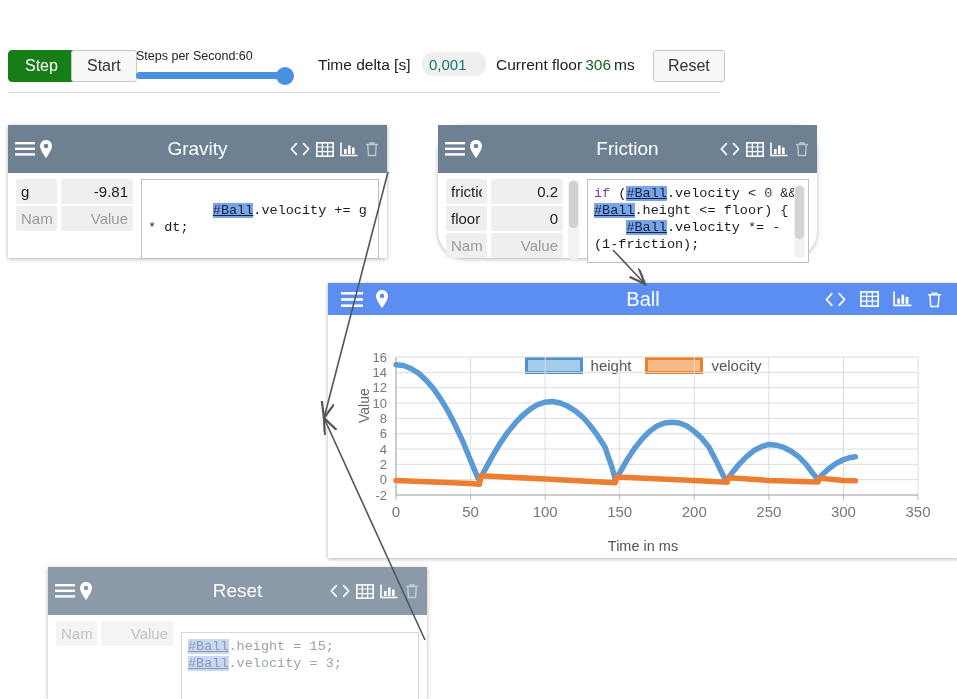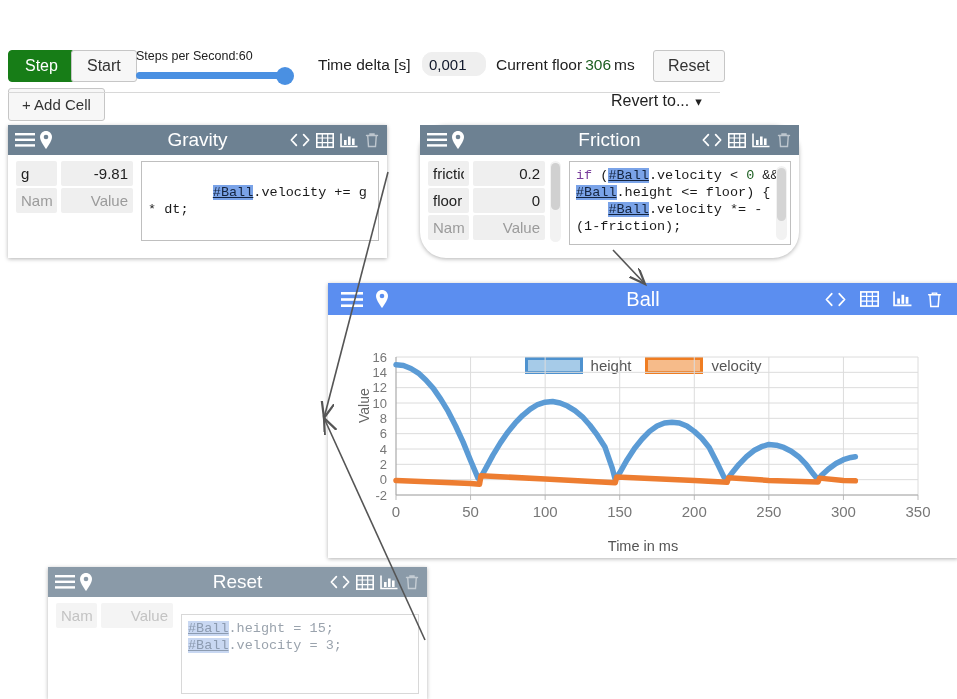--- a/index.html
+++ b/index.html
@@ -47,40 +47,40 @@
   }
   .slider-thumb {
     position: absolute; left: 140px; top: 1px; width: 18px; height: 18px;
     background: #4a90e2; border-radius: 50%;
   }
 
   .tdelta-label { position: absolute; left: 318px; top: 9px; font-size: 15.5px; color: #222; }
   .tdelta-box {
     position: absolute; left: 422px; top: 5px; width: 64px; height: 24px;
     background: #efefef; border: 1px solid #efefef; border-radius: 10px;
-    font-size: 15px; color: #0f172a; padding: 2px 6px; font-family: "Liberation Sans", sans-serif;
+    font-size: 15px; color: #0f766e; padding: 2px 6px; font-family: "Liberation Sans", sans-serif;
   }
   .curtime { position: absolute; left: 496px; top: 9px; font-size: 15.5px; color: #222; white-space: nowrap; }
   .curtime .num { padding: 0 3px; }
 
   .revert {
     position: absolute; left: 611px; top: 50px;
     font-size: 16px; color: #222; cursor: pointer; white-space: nowrap;
   }
   .revert .chev { display: inline-block; margin-left: 6px; font-size: 13px; }
 
   
   .cell {
     position: absolute;
     background: #ffffff;
     box-shadow: 0 1px 4px rgba(0,0,0,0.30);
   }
   .cell-head {
     position: relative;
-    height: 30px;
+    height: 48px;
     background: #6d8192;
     display: flex; align-items: center;
     padding: 0 7px;
     color: #ffffff;
   }
   .cell-head.blue { background: #5b8ef0; height: 32px; }
   .cell-head .title {
     position: absolute; left: 0; right: 0; text-align: center;
     font-size: 19px; color: #fff; pointer-events: none;
   }
@@ -140,21 +140,21 @@
 
   
   .cell.disabled .cell-head { background: #8a9aa8; }
   .cell.disabled .nv-name, .cell.disabled .nv-val { background: #f4f4f4; color: #b8b8b8; }
   .cell.disabled .nv-name::placeholder, .cell.disabled .nv-val::placeholder { color: #c3c3c3; }
   .cell.disabled .code-box { color: #9aa3ad; border-color: #d8d8d8; margin-top: 11px; }
   .cell.disabled .ref { background: #c9d8f2; color: #8c9bb0; }
 
   
   #cell-gravity  { left: 8px;   top: 125px; width: 379px; height: 133px; }
-  #cell-friction { left: 420px; top: 125px; width: 379px; height: 133px; border-radius: 26px; }
+  #cell-friction { left: 438px; top: 125px; width: 379px; height: 133px; border-radius: 26px; }
   #cell-ball     { left: 328px; top: 283px; width: 630px; height: 275px; }
   #cell-reset    { left: 48px;  top: 567px; width: 379px; height: 132px; }
 
   
   .chart-area { position: relative; width: 100%; height: 243px; background: #fff; }
   .legend {
     position: absolute; left: 0; right: 0; top: 42px;
     display: flex; justify-content: center; align-items: center; gap: 14px;
     font-size: 15px; color: #555;
   }
@@ -196,26 +196,20 @@
     <div class="tdelta-label">Time delta [s]</div>
     <input class="tdelta-box" value="0,001" style="">
 
     <div class="curtime">
       <span>Current floor</span><span class="num">306</span><span>ms</span>
     </div>
 
     <button class="btn btn-reset-top">Reset</button>
   </div>
 
-  <div class="toolbar-row2">
-    <button class="btn btn-addcell">+ Add Cell</button>
-    <div class="revert">
-      <span>Revert to...</span><span class="chev">▾</span>
-    </div>
-  </div>
   <div class="hrule"></div>
 
   <div class="cell" id="cell-gravity">
     <div class="cell-head">
       <div class="head-left">
         <span class="ic">
           <svg width="20" height="14" viewBox="0 0 20 14">
               <rect x="0" y="0" width="20" height="2.4" fill="#fff"></rect>
               <rect x="0" y="5.6" width="20" height="2.4" fill="#fff"></rect>
               <rect x="0" y="11.2" width="20" height="2.4" fill="#fff"></rect>

